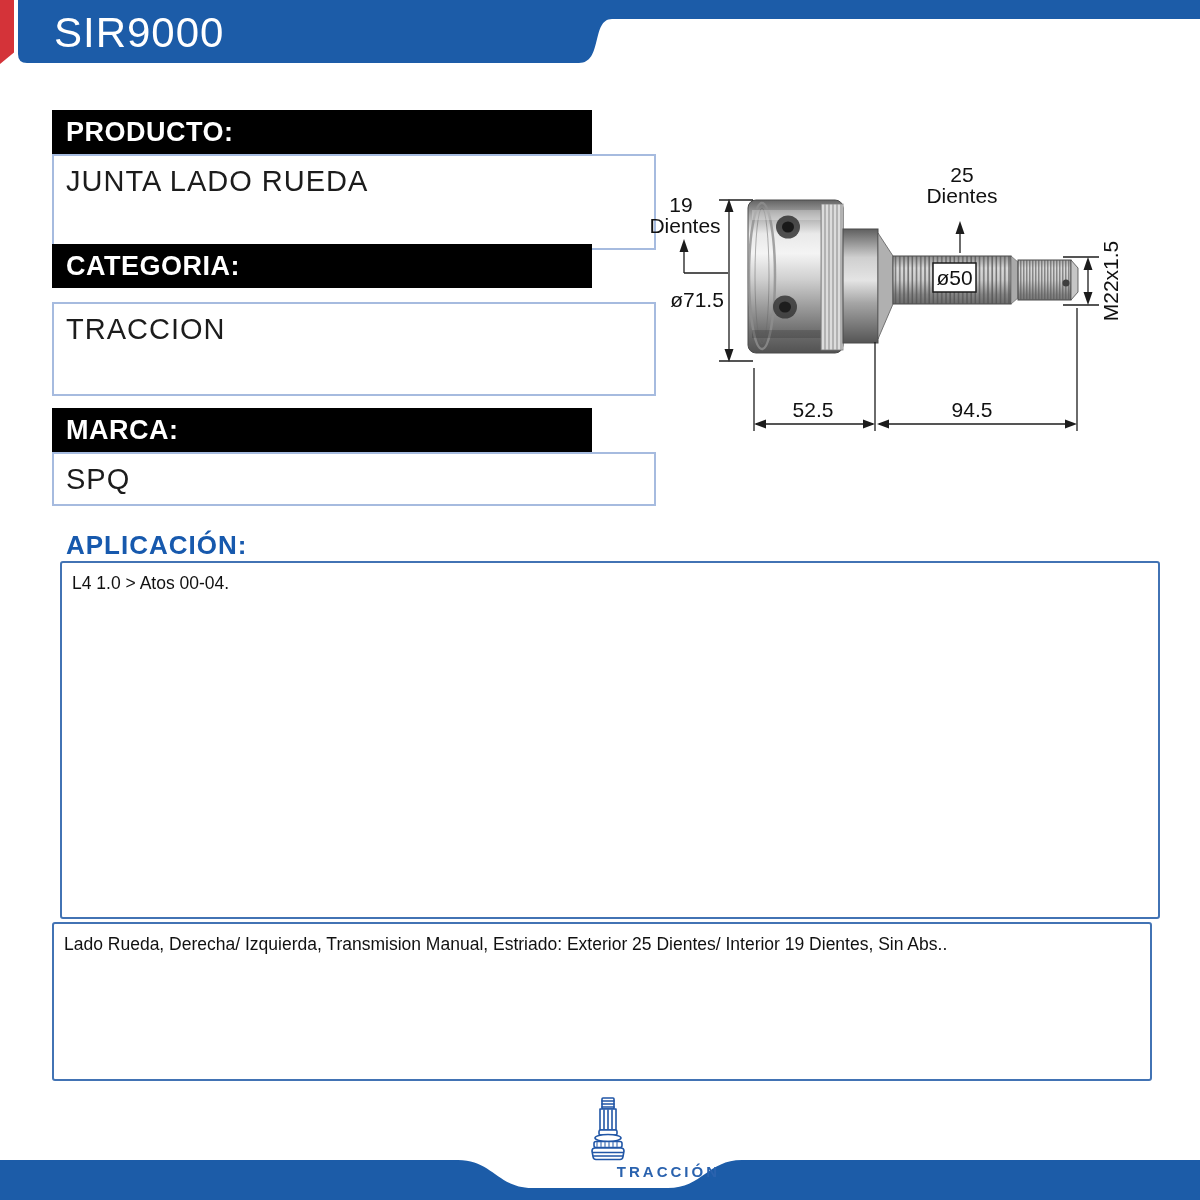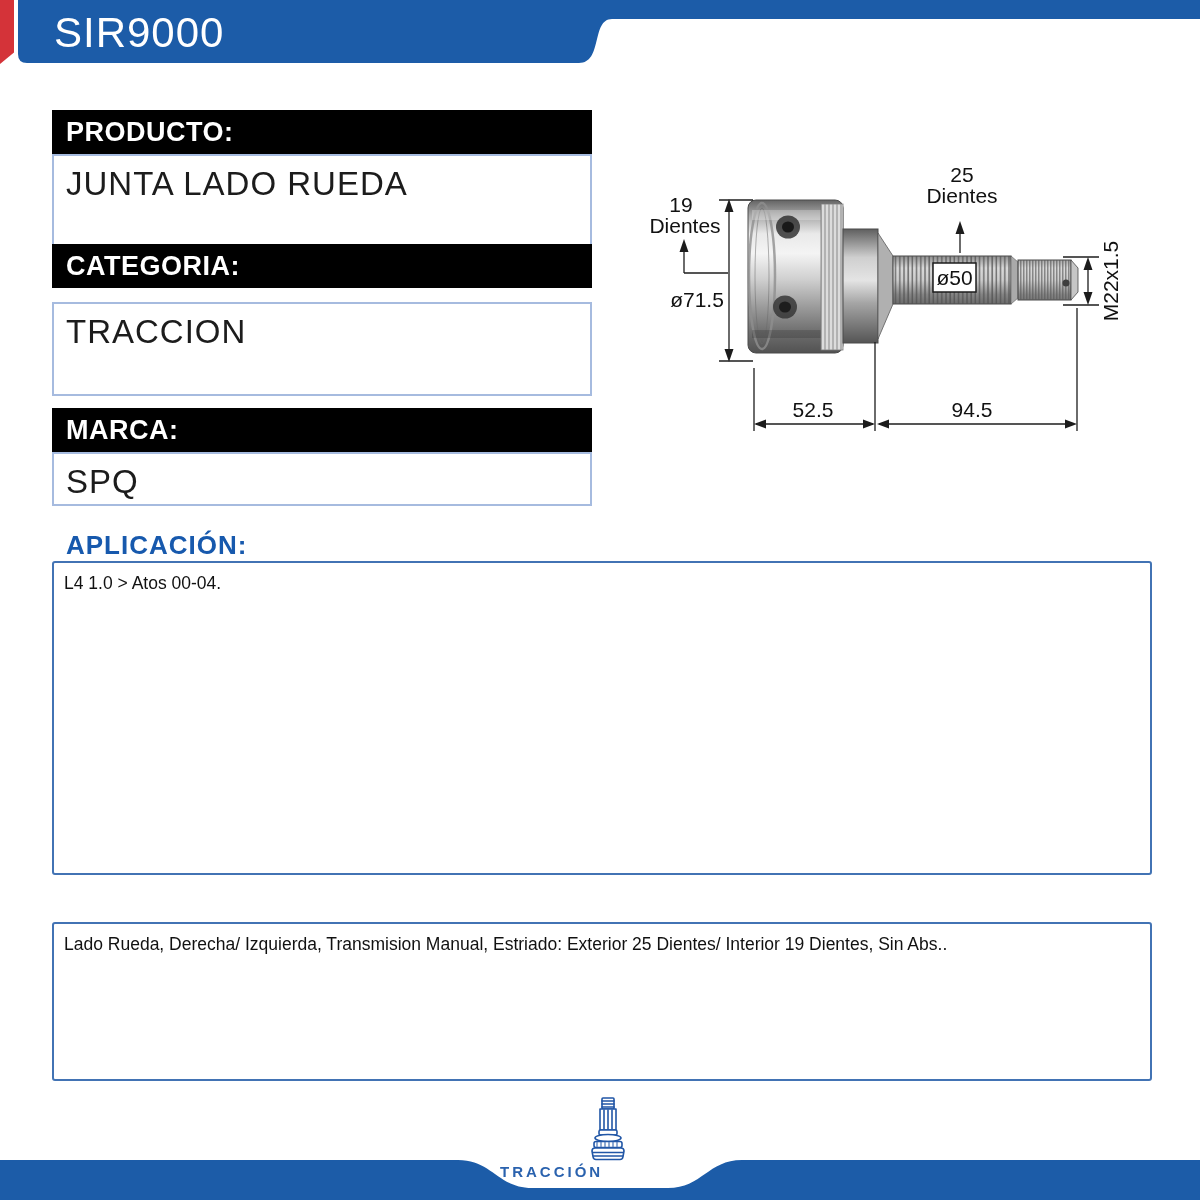--- a/index.html
+++ b/index.html
@@ -10,48 +10,48 @@
   .hdr-svg{position:absolute;left:0;top:0;}
   .red-accent{position:absolute;left:0;top:0;width:14px;height:64px;background:#D43339;
               clip-path:polygon(0 0,100% 0,100% 82%,0 100%);}
   .part-number{position:absolute;left:54px;top:7px;height:52px;line-height:52px;
                color:#fff;font-size:42px;font-weight:normal;letter-spacing:1px;}
 
   
   .fbar{position:absolute;left:52px;width:540px;background:#000000;color:#fff;
         font-size:27px;font-weight:bold;letter-spacing:.5px;display:flex;align-items:center;
         padding-left:14px;box-sizing:border-box;}
-  .fbox{position:absolute;left:52px;width:540px;background:#fff;border:2px solid #A6BBDF;
-        box-sizing:border-box;font-size:33px;color:#1c1c1c;letter-spacing:1px;
+  .fbox{position:absolute;left:52px;width:604px;background:#fff;border:2px solid #A6BBDF;
+        box-sizing:border-box;font-size:29px;color:#1c1c1c;letter-spacing:1px;
         padding:9px 12px;}
   .bar-producto{top:110px;height:44px;}   .box-producto{top:154px;height:96px;}
   .bar-categoria{top:244px;height:44px;}  .box-categoria{top:302px;height:94px;}
   .bar-marca{top:408px;height:44px;}      .box-marca{top:452px;height:54px;}
 
   
   .stitle{position:absolute;left:66px;color:#1759AD;font-size:26px;font-weight:bold;
           letter-spacing:1px;}
   .stitle.aplic{top:530px;text-align:center;}
   .stitle.espec{top:892px;}
   .bigbox{position:absolute;left:52px;width:1100px;background:#fff;border:2px solid #4273B4;
           border-radius:3px;box-sizing:border-box;padding:9px 10px;font-size:17.5px;
           color:#111;line-height:1.35;}
-  .bigbox.aplic{top:561px;height:314px;}
+  .bigbox.aplic{top:561px;height:358px;margin-left:8px;}
   .bigbox.espec{top:922px;height:159px;}
 
   
   .diagram{position:absolute;left:620px;top:150px;}
   .dim-text{font-family:"Liberation Sans",sans-serif;font-size:21px;fill:#111;}
   .dim-line{stroke:#1c1c1c;stroke-width:1.3;fill:none;}
   .dim-arrow{fill:#1c1c1c;stroke:none;}
 
   
   .footer-band{position:absolute;left:0;top:1160px;}
   .footer-icon{position:absolute;left:588px;top:1097px;}
-  .footer-label{position:absolute;left:500px;top:1163px;width:220px;text-align:left;
+  .footer-label{position:absolute;left:500px;top:1163px;width:220px;text-align:right;
                 color:#2A62AE;font-size:15px;font-weight:bold;letter-spacing:3px;}
 </style>
 </head>
 <body>
 
 <div class="page">
 
   <svg class="hdr-svg" width="1200" height="66" viewBox="0 0 1200 66">
     <path d="M18,0 H1200 V19 H612 C591,19 603,63 579,63 H27 Q18,63 18,54 Z" fill="#1C5CA8"></path>
   </svg>

